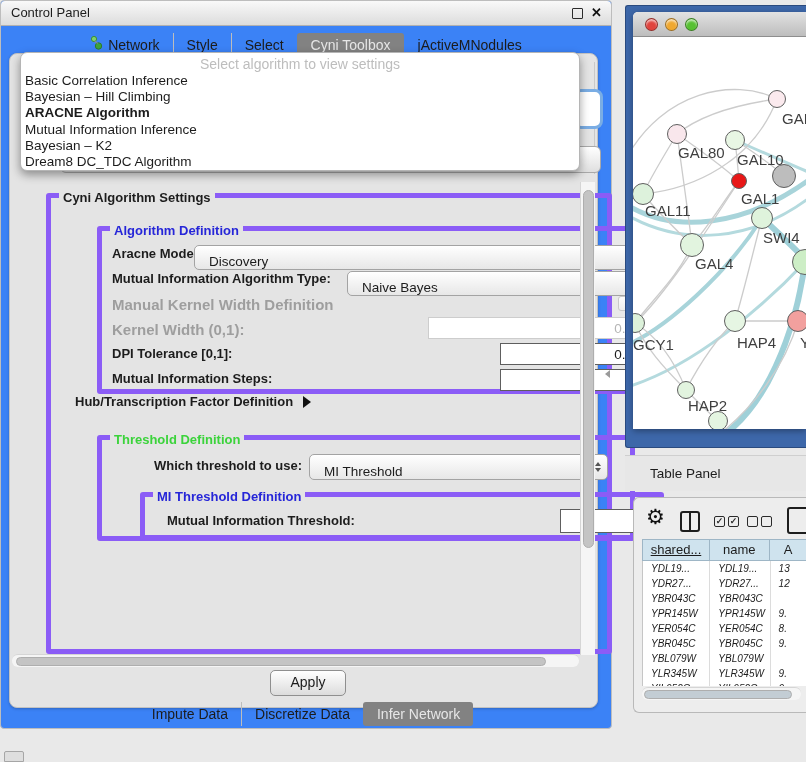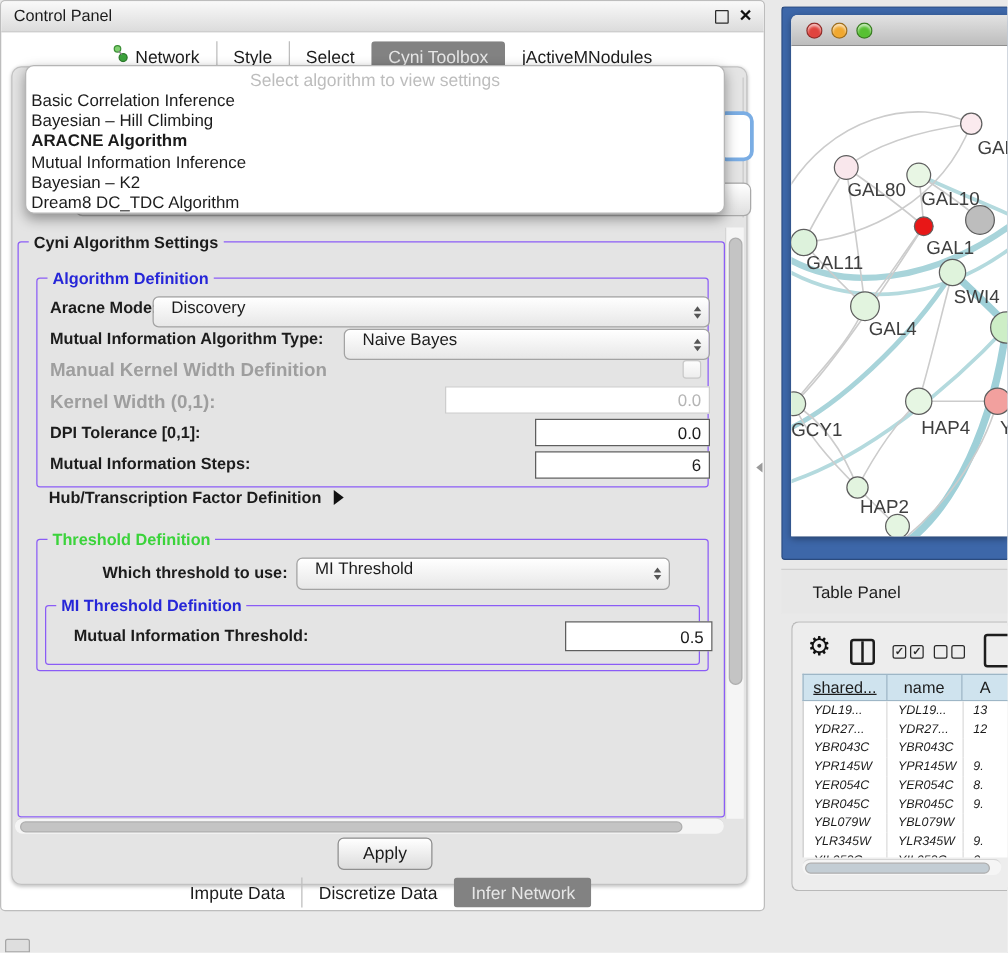--- a/index.html
+++ b/index.html
@@ -1,21 +1,21 @@
 <!DOCTYPE html>
 <html><head>
 <meta charset="utf-8">
 <style>
   html,body{margin:0;padding:0;}
   #screen{position:relative;width:806px;height:762px;overflow:hidden;background:#e9e9e9;
           font-family:"Liberation Sans",sans-serif;color:#1c1c1c;}
   .abs{position:absolute;}
 
   
-  #control-panel{position:absolute;left:0;top:6;width:612px;height:729px;background:#ffffff;
+  #control-panel{position:absolute;left:0;top:6;width:612px;height:729px;background:#3b82f6;
     border:1px solid #bdbdbd;border-radius:4px;box-sizing:border-box;}
   #cp-titlebar{position:absolute;left:0;top:0;width:100%;height:24px;
     background:linear-gradient(#f9f9f9,#dcdcdc);border-bottom:1px solid #b0b0b0;
     border-radius:4px 4px 0 0;font-size:13px;line-height:24px;}
   #cp-title{position:absolute;left:10px;top:0;}
   #cp-float{position:absolute;right:28px;top:7px;width:9px;height:9px;border:1.5px solid #2b2b2b;border-radius:1px;}
   #cp-close{position:absolute;right:9px;top:0;font-weight:bold;font-size:13px;line-height:24px;color:#111;}
 
   .tabbar{display:flex;justify-content:center;align-items:stretch;height:24px;}
   .tabbar .tab{padding:0 13px;font-size:14px;line-height:24px;white-space:nowrap;cursor:default;
@@ -35,29 +35,29 @@
   #frag-focus{border:3px solid #7aade4;border-radius:8px;background:#fff;}
 
   
   #algo-overlay{position:absolute;left:10px;top:-2px;width:560px;height:119px;background:#ffffff;
     border:1px solid #b5b5b5;border-radius:7px;box-shadow:0 4px 10px rgba(0,0,0,.38);z-index:20;box-sizing:border-box;}
   #algo-placeholder{text-align:center;font-size:14px;color:#bdbdbd;padding-top:3px;height:17px;}
   .algo-option{font-size:13.5px;line-height:16.2px;padding-left:4px;white-space:nowrap;}
   .algo-option.sel{font-weight:bold;}
 
   
-  .grp{position:absolute;border:1px solid #8b5cf6;border-radius:3px;box-sizing:border-box;}
+  .grp{position:absolute;border:5px solid #8b5cf6;border-radius:3px;box-sizing:border-box;margin-left:32px;}
   .glabel{position:absolute;top:-8px;left:8px;background:#e4e4e4;padding:0 4px;font-size:13px;font-weight:bold;white-space:nowrap;}
   .lab-blue{color:#2626d8;}
   .lab-green{color:#3bd33b;}
   .blabel{position:absolute;font-size:13px;font-weight:bold;color:#1c1c1c;white-space:nowrap;}
   .dlabel{position:absolute;font-size:15px;font-weight:bold;color:#9e9e9e;white-space:nowrap;}
 
   .combo{position:absolute;background:linear-gradient(#ffffff,#e7e7e7);border:1px solid #a3a3a3;border-radius:5px;
-    font-size:13.5px;display:flex;align-items:flex-start;box-sizing:border-box;box-shadow:inset 0 1px 0 #fff;}
+    font-size:13.5px;display:flex;align-items:flex-end;box-sizing:border-box;box-shadow:inset 0 1px 0 #fff;}
   .combo .ctext{padding-left:14px;}
   .stepper{position:absolute;right:6px;top:50%;transform:translateY(-50%);display:flex;flex-direction:column;gap:2px;}
   .tri-up{width:0;height:0;border-left:3.5px solid transparent;border-right:3.5px solid transparent;border-bottom:4.5px solid #555;}
   .tri-dn{width:0;height:0;border-left:3.5px solid transparent;border-right:3.5px solid transparent;border-top:4.5px solid #555;}
 
   .tinput{position:absolute;background:#fff;border:1px solid #5e5e5e;font-size:13.5px;display:flex;align-items:center;
     justify-content:flex-end;padding-right:6px;box-sizing:border-box;}
   .tinput.disabled{border-color:#cdcdcd;color:#b5b5b5;}
 
   .checkbox{position:absolute;width:15px;height:15px;border:1px solid #c9c9c9;border-radius:3px;

